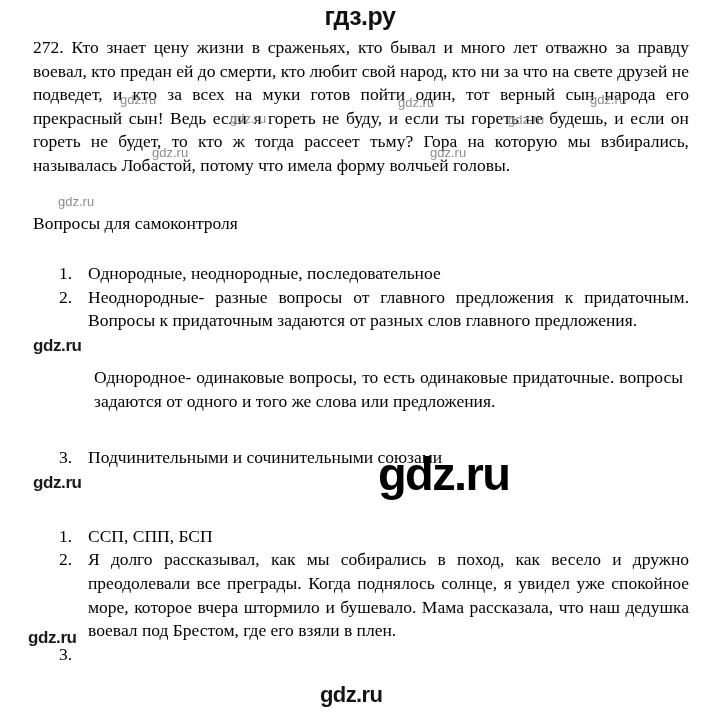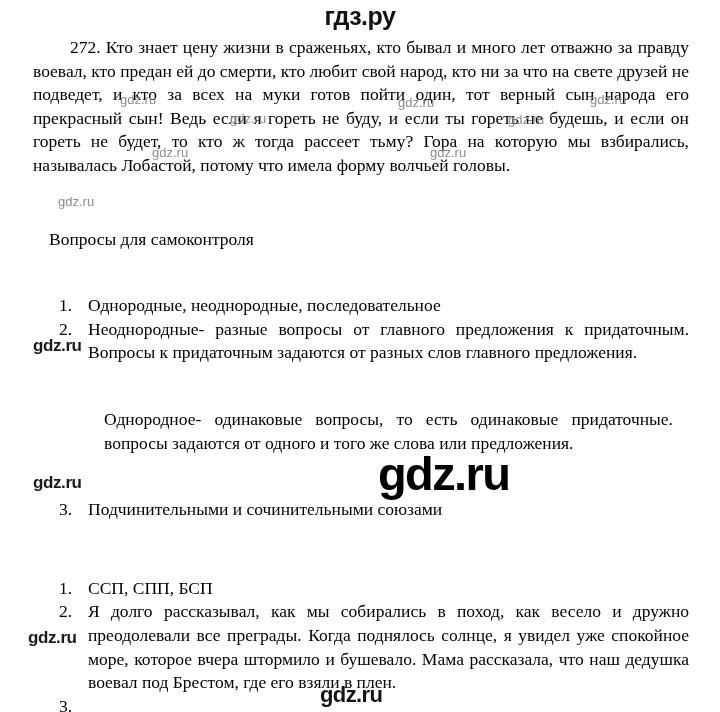--- a/index.html
+++ b/index.html
@@ -48,24 +48,24 @@
 
   p.para {
     margin: 0;
     font-size: 17.5px;
     line-height: 23.6px;
     text-align: justify;
     text-justify: inter-word;
     letter-spacing: 0px;
   }
 
-  .exercise-no { white-space: nowrap; margin-left: 37px; }
+  .exercise-no { white-space: nowrap; }
 
   .heading {
-    margin: 16px;
+    margin: 0;
     font-size: 17.5px;
     line-height: 23.6px;
     font-weight: normal;
   }
 
   .gap-sm { height: 21px; }
   .gap-md { height: 27px; }
   .gap-lg { height: 34px; }
 
   ol.numlist {
@@ -87,21 +87,21 @@
     left: 26px;
     top: 0;
     width: 24px;
     text-align: left;
     font-size: 17.5px;
     line-height: 23.6px;
   }
   ol.numlist > li.nojustify { text-align: left; }
 
   .indented {
-    margin: 16px;
+    margin: 6px;
     padding-left: 55px;
     font-size: 17.5px;
     line-height: 23.6px;
     text-align: justify;
     text-justify: inter-word;
   }
 
   
   .wm {
     position: absolute;

